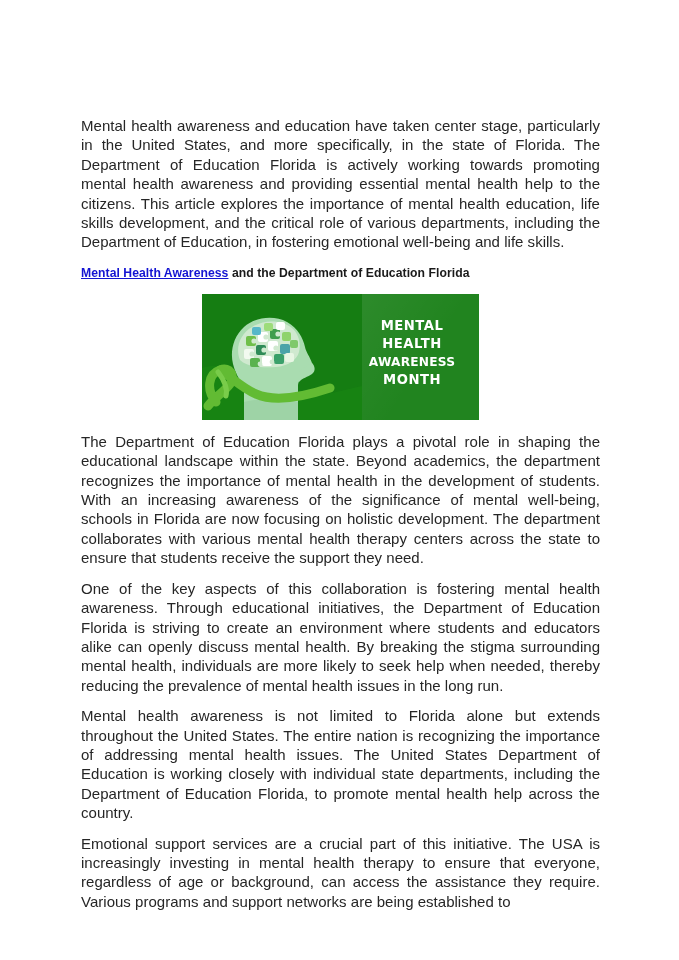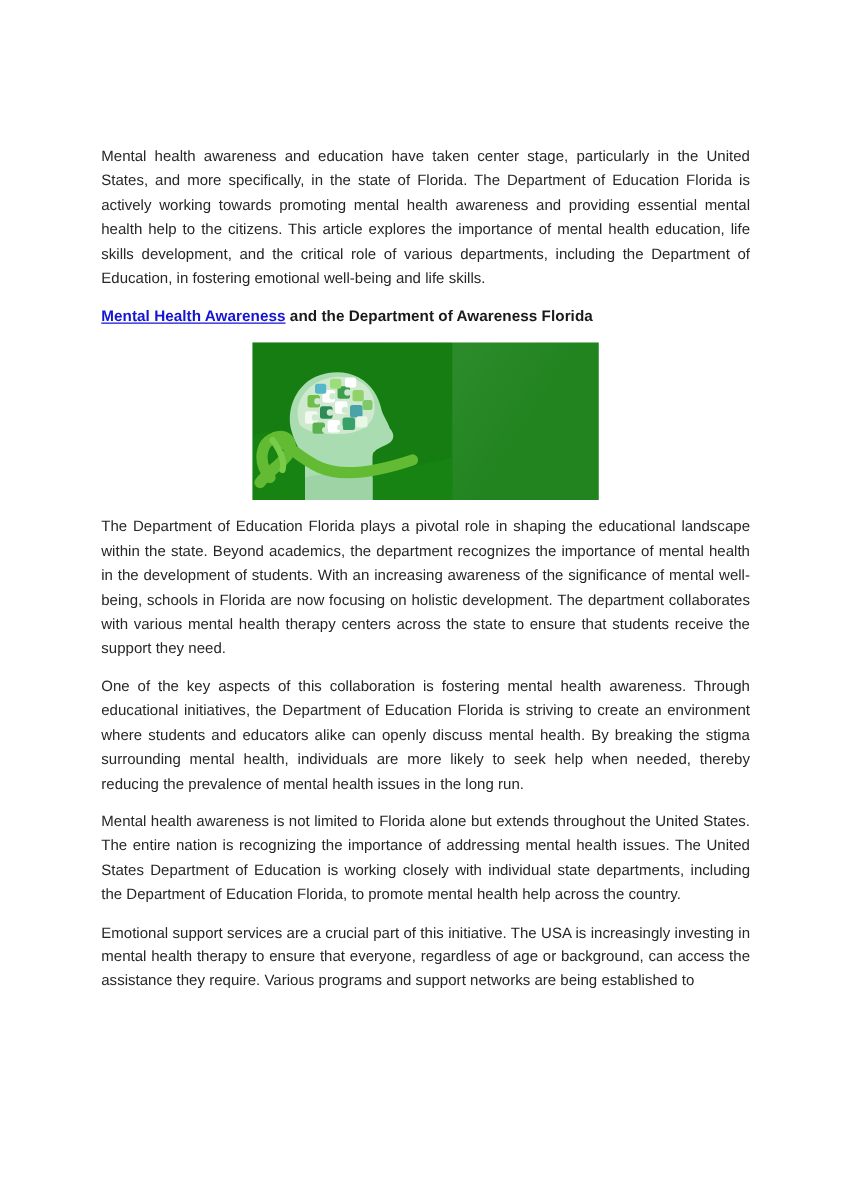--- a/index.html
+++ b/index.html
@@ -44,21 +44,21 @@
     letter-spacing: 0.05px;
   }
   h2.section-heading .link {
     color: #1414d2;
     text-decoration: underline;
     margin-top: 27px;
   }
 
   
   p.body-text {
-    font-size: 12px;
+    font-size: 15px;
     line-height: 19.4px;
     color: #262626;
     margin: 0 0 11px 0;
     text-align: justify;
     letter-spacing: 0.02px;
   }
   p.body-text.last {
     margin-bottom: 0;
   }
 
@@ -123,21 +123,21 @@
 </style>
 </head>
 <body>
 
 <div class="page">
   <div class="content">
 
 
     <p class="body-text">Mental health awareness and education have taken center stage, particularly in the United States, and more specifically, in the state of Florida. The Department of Education Florida is actively working towards promoting mental health awareness and providing essential mental health help to the citizens. This article explores the importance of mental health education, life skills development, and the critical role of various departments, including the Department of Education, in fostering emotional well-being and life skills.</p>
 
-    <h2 class="section-heading"><a class="link" href="#">Mental Health Awareness</a><span> and the Department of Awareness Florida</span></h2>
+    <h2 class="section-heading"><a class="link" href="#">Mental Health Awareness</a><span> and the Department of Education Florida</span></h2>
 
     <div class="figure-wrap">
       <div class="banner">
         <div class="banner-swoosh"></div>
         <div class="banner-sheen"></div>
 
         <svg class="banner-art" viewBox="0 0 160 126">
 
           <rect x="0" y="0" width="160" height="126" fill="#157d12"></rect>
           <path d="M0 74 C 26 66, 44 84, 60 96 C 78 110, 110 104, 160 92 L160 126 L0 126 Z" fill="#1b8c15" opacity="0.45"></path>
@@ -181,20 +181,26 @@
             <circle cx="70" cy="68" r="2.4" fill="#cfe9cf"></circle>
           </g>
 
           <g>
             <path d="M14 108 C 4 96, 6 80, 18 76 C 28 72, 34 82, 28 90 C 22 98, 12 104, 6 112" fill="none" stroke="#62bb33" stroke-width="9" stroke-linecap="round"></path>
             <path d="M18 76 C 28 82, 40 94, 54 100 C 72 108, 98 104, 128 94" fill="none" stroke="#62bb33" stroke-width="9" stroke-linecap="round"></path>
             <path d="M16 78 C 22 86, 26 94, 24 102" fill="none" stroke="#79cc4a" stroke-width="5" stroke-linecap="round"></path>
           </g>
         </svg>
 
+        <div class="banner-text">
+          <span>MENTAL</span>
+          <span>HEALTH</span>
+          <span class="ln-awareness">AWARENESS</span>
+          <span>MONTH</span>
+        </div>
       </div>
     </div>
 
     <p class="body-text">The Department of Education Florida plays a pivotal role in shaping the educational landscape within the state. Beyond academics, the department recognizes the importance of mental health in the development of students. With an increasing awareness of the significance of mental well-being, schools in Florida are now focusing on holistic development. The department collaborates with various mental health therapy centers across the state to ensure that students receive the support they need.</p>
     <p class="body-text">One of the key aspects of this collaboration is fostering mental health awareness. Through educational initiatives, the Department of Education Florida is striving to create an environment where students and educators alike can openly discuss mental health. By breaking the stigma surrounding mental health, individuals are more likely to seek help when needed, thereby reducing the prevalence of mental health issues in the long run.</p>
 
 
     <p class="body-text">Mental health awareness is not limited to Florida alone but extends throughout the United States. The entire nation is recognizing the importance of addressing mental health issues. The United States Department of Education is working closely with individual state departments, including the Department of Education Florida, to promote mental health help across the country.</p>
     <p class="body-text last">Emotional support services are a crucial part of this initiative. The USA is increasingly investing in mental health therapy to ensure that everyone, regardless of age or background, can access the assistance they require. Various programs and support networks are being established to</p>
 

